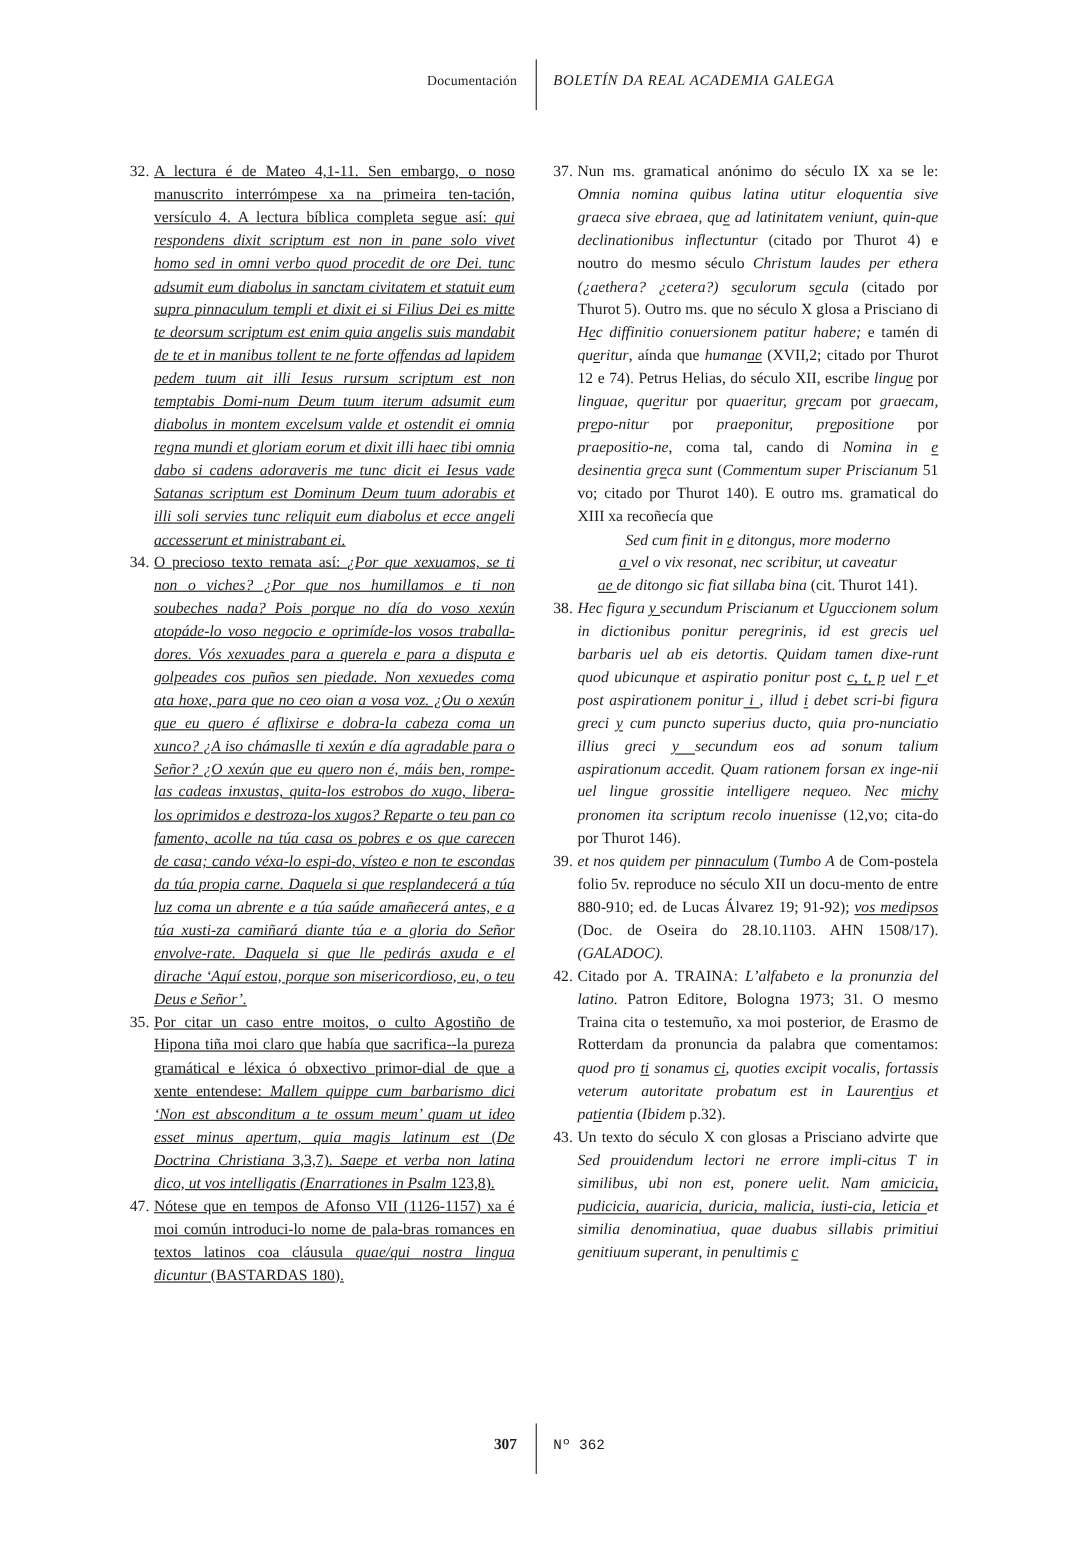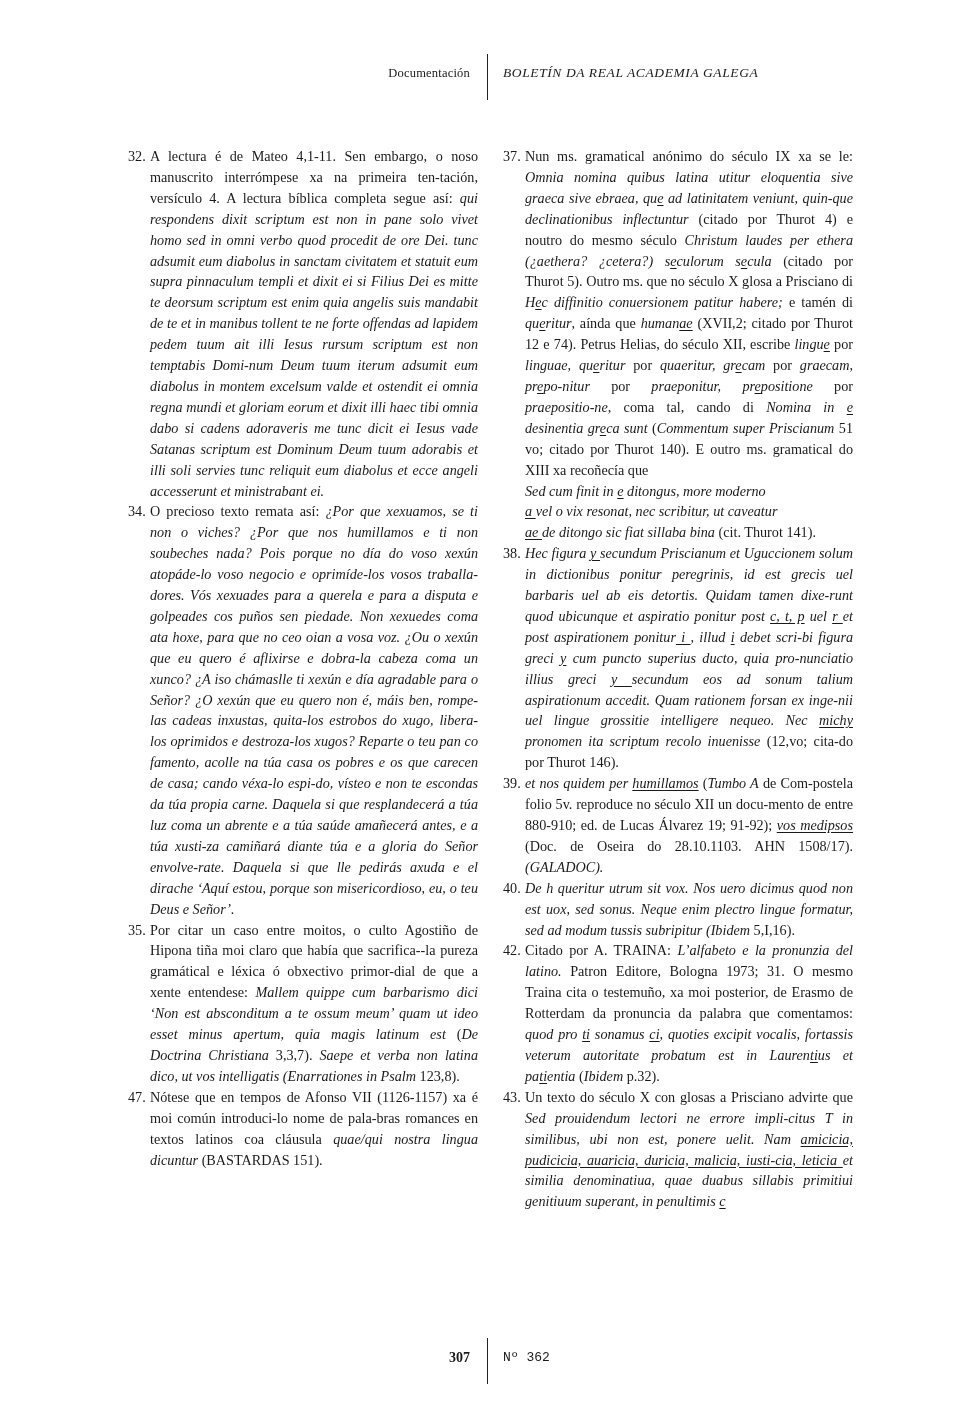--- a/index.html
+++ b/index.html
@@ -5,53 +5,52 @@
   html, body { margin: 0; padding: 0; background: #ffffff; }
   body { width: 975px; height: 1417px; position: relative; overflow: hidden;
          font-family: "Liberation Serif", "DejaVu Serif", serif; color: #1a1a1a; }
   .header { position: absolute; top: 52px; left: 0; width: 975px; height: 48px; }
   .header .section { position: absolute; right: 505px; top: 14px; font-size: 12.5px; letter-spacing: 0.2px; }
   .header .rule { position: absolute; left: 487px; top: 2px; width: 1px; height: 46px; background: #222; }
   .header .journal { position: absolute; left: 503px; top: 13px; font-size: 13.5px; letter-spacing: 0.6px; font-style: italic; }
 
   .col { position: absolute; top: 146px; width: 350px; font-size: 14.2px; line-height: 20.9px;
          text-align: justify; hyphens: manual; }
-  .col.left { left: 128px; }
+  .col.left { left: 118px; text-decoration: underline; }
   .col.right { left: 503px; font-family: Liberation Serif, serif; }
   .note { margin: 0 0 0 0; padding-left: 22px; text-indent: -22px; }
   .note .num { display: inline-block; width: 22px; text-indent: 0; }
   .note i { font-style: italic; }
   .note u { text-decoration: underline; text-underline-offset: 2px; }
-  .verse { display: block; text-align: left; text-indent: 0; }
+  .verse { display: block; text-align: center; text-indent: 0; }
 
-  .footer { position: absolute; top: 1336px; left: 0; width: 975px; height: 48px; }
+  .footer { position: absolute; top: 1292px; left: 0; width: 975px; height: 48px; }
   .footer .rule { position: absolute; left: 487px; top: 2px; width: 1px; height: 46px; background: #222; }
   .footer .pagenum { position: absolute; right: 505px; top: 14px; font-size: 14px; font-weight: bold; }
   .footer .issue { position: absolute; left: 503px; top: 14px; font-size: 13px; font-family: Liberation Mono, monospace; }
 </style>
 </head>
 <body>
 
 <div class="header">
   <span class="section">Documentación</span>
   <div class="rule"></div>
   <span class="journal">BOLETÍN DA REAL ACADEMIA GALEGA</span>
 </div>
 
 <div class="col left" id="col-left">
     <div class="note"><span class="num">32.</span><span>A lectura é de Mateo 4,1-11. Sen embargo, o noso manuscrito interrómpese xa na primeira ten-tación, versículo 4. A lectura bíblica completa segue así: </span><i>qui respondens dixit scriptum est non in pane solo vivet homo sed in omni verbo quod procedit de ore Dei. tunc adsumit eum diabolus in sanctam civitatem et statuit eum supra pinnaculum templi et dixit ei si Filius Dei es mitte te deorsum scriptum est enim quia angelis suis mandabit de te et in manibus tollent te ne forte offendas ad lapidem pedem tuum ait illi Iesus rursum scriptum est non temptabis Domi-num Deum tuum  iterum adsumit eum diabolus in montem excelsum valde et ostendit ei omnia regna mundi et gloriam eorum  et dixit illi haec tibi omnia dabo si cadens adoraveris me  tunc dicit ei Iesus vade Satanas scriptum est Dominum Deum tuum adorabis et illi soli servies  tunc reliquit eum diabolus et ecce angeli accesserunt et ministrabant ei.</i></div>
     <div class="note"><span class="num">34.</span><span>O precioso texto remata así: </span><i>¿Por que xexuamos, se ti non o viches? ¿Por que nos humillamos e ti non soubeches nada? Pois porque no día do voso xexún atopáde-lo voso negocio e oprimíde-los vosos traballa-dores. Vós xexuades para a querela e para a disputa e golpeades cos puños sen piedade. Non xexuedes coma ata hoxe, para que no ceo oian a vosa voz. ¿Ou o xexún que eu quero é aflixirse e dobra-la cabeza coma un xunco? ¿A iso chámaslle ti xexún e día agradable para o Señor? ¿O xexún que eu quero non é, máis ben, rompe-las cadeas inxustas, quita-los estrobos do xugo, libera-los oprimidos e destroza-los xugos? Reparte o teu pan co famento, acolle na túa casa os pobres e os que carecen de casa; cando véxa-lo espi-do, vísteo e non te escondas da túa propia carne. Daquela si que resplandecerá a túa luz coma un abrente e a túa saúde amañecerá antes, e a túa xusti-za camiñará diante túa  e a gloria do Señor envolve-rate. Daquela si que lle pedirás axuda e el dirache ‘Aquí estou, porque son misericordioso, eu, o teu Deus e Señor’.</i></div>
     <div class="note"><span class="num">35.</span><span>Por citar un caso entre moitos, o culto Agostiño de Hipona tiña moi claro que había que sacrifica--la pureza gramátical e léxica ó obxectivo primor-dial de que a xente entendese: </span><i>Mallem quippe cum barbarismo dici ‘Non est absconditum a te ossum meum’ quam ut ideo esset minus apertum, quia magis latinum est</i><span> (</span><i>De Doctrina Christiana</i><span> 3,3,7). </span><i>Saepe et verba non latina dico, ut vos intelligatis (Enarrationes in Psalm</i><span> 123,8).</span></div>
-    <div class="note"><span class="num">47.</span><span>Nótese que en tempos de Afonso VII (1126-1157) xa é moi común introduci-lo nome de pala-bras romances en textos latinos coa cláusula </span><i>quae/qui nostra lingua dicuntur</i><span> (BASTARDAS 151).</span></div>
+    <div class="note"><span class="num">47.</span><span>Nótese que en tempos de Afonso VII (1126-1157) xa é moi común introduci-lo nome de pala-bras romances en textos latinos coa cláusula </span><i>quae/qui nostra lingua dicuntur</i><span> (BASTARDAS 180).</span></div>
   </div>
 <div class="col right" id="col-right">
     <div class="note"><span class="num">37.</span><span>Nun ms. gramatical anónimo do século IX xa se le: </span><i>Omnia nomina quibus latina utitur eloquentia sive graeca sive ebraea, qu</i><i><u>e</u></i><i> ad latinitatem veniunt, quin-que declinationibus inflectuntur</i><span> (citado por Thurot 4) e noutro do mesmo século </span><i>Christum laudes per ethera (¿aethera? ¿cetera?) s</i><i><u>e</u></i><i>culorum s</i><i><u>e</u></i><i>cula</i><span> (citado por Thurot 5). Outro ms. que no século X glosa a Prisciano di </span><i>H</i><i><u>e</u></i><i>c diffinitio conuersionem patitur habere;</i><span>  e tamén di </span><i>qu</i><i><u>e</u></i><i>ritur</i><span>, aínda que </span><i>human</i><i><u>ae</u></i><span> (XVII,2; citado por Thurot 12 e 74). Petrus Helias, do século XII, escribe </span><i>lingu</i><i><u>e</u></i><span> por </span><i>linguae, qu</i><i><u>e</u></i><i>ritur</i><span> por </span><i>quaeritur, gr</i><i><u>e</u></i><i>cam</i><span> por </span><i>graecam, pr</i><i><u>e</u></i><i>po-nitur</i><span> por </span><i>praeponitur, pr</i><i><u>e</u></i><i>positione</i><span> por </span><i>praepositio-ne</i><span>, coma tal, cando di </span><i>Nomina in </i><i><u>e</u></i><i> desinentia gr</i><i><u>e</u></i><i>ca sunt</i><span> (</span><i>Commentum super Priscianum</i><span> 51 vo; citado por Thurot 140).  E outro ms. gramatical do XIII xa recoñecía que</span><span class="verse"><i>Sed cum finit in </i><i><u>e</u></i><i> ditongus, more moderno</i></span><span class="verse"><i><u>a </u></i><i> vel o vix resonat, nec scribitur, ut caveatur</i></span><span class="verse"><i><u>ae </u></i><i> de ditongo sic fiat sillaba bina</i><span> (cit. Thurot 141).</span></span></div>
     <div class="note"><span class="num">38.</span><i>Hec figura </i><i><u>y </u></i><i> secundum Priscianum et Uguccionem solum  in dictionibus ponitur peregrinis, id est grecis uel barbaris uel ab eis detortis. Quidam tamen dixe-runt quod ubicunque et aspiratio ponitur post </i><i><u>c, t, p</u></i><i> uel </i><i><u>r </u></i><i> et post aspirationem ponitur</i><i><u> i </u></i><i>, illud </i><i><u>i</u></i><i>  debet scri-bi figura greci </i><i><u>y</u></i><i> cum puncto superius ducto, quia pro-nunciatio illius greci </i><i><u>y </u></i><i>secundum eos ad sonum talium aspirationum accedit. Quam rationem forsan ex inge-nii uel lingue grossitie intelligere nequeo. Nec </i><i><u>michy</u></i><i> pronomen ita scriptum recolo inuenisse</i><span> (12,vo; cita-do por Thurot 146).</span></div>
-    <div class="note"><span class="num">39.</span><i>et nos quidem per </i><i><u>humillamos</u></i><span> (</span><i>Tumbo A</i><span> de Com-postela folio 5v. reproduce no século XII un docu-mento de entre 880-910; ed. de Lucas Álvarez 19; 91-92);  </span><i><u>vos  medipsos</u></i><span>  (Doc. de Oseira do 28.10.1103. AHN 1508/17). </span><i>(GALADOC).</i></div>
-    <div class="note"><span class="num">40.</span><i>De h queritur utrum sit vox. Nos uero dicimus quod non est uox, sed sonus. Neque enim plectro lingue formatur, sed ad modum tussis subripitur (Ibidem</i><span> 5,I,16).</span></div>
+    <div class="note"><span class="num">39.</span><i>et nos quidem per </i><i><u>pinnaculum</u></i><span> (</span><i>Tumbo A</i><span> de Com-postela folio 5v. reproduce no século XII un docu-mento de entre 880-910; ed. de Lucas Álvarez 19; 91-92);  </span><i><u>vos  medipsos</u></i><span>  (Doc. de Oseira do 28.10.1103. AHN 1508/17). </span><i>(GALADOC).</i></div>
     <div class="note"><span class="num">42.</span><span>Citado por A. TRAINA: </span><i>L’alfabeto e la pronunzia del latino.</i><span> Patron Editore, Bologna 1973; 31. O mesmo Traina cita o testemuño, xa moi posterior, de Erasmo de Rotterdam da pronuncia da palabra que comentamos: </span><i>quod pro </i><i><u>ti</u></i><i> sonamus </i><i><u>ci</u></i><i>, quoties excipit vocalis, fortassis veterum autoritate probatum est in Lauren</i><i><u>ti</u></i><i>us et pa</i><i><u>ti</u></i><i>entia</i><span> (</span><i>Ibidem</i><span> p.32).</span></div>
     <div class="note"><span class="num">43.</span><span>Un texto do século X con glosas a Prisciano advirte que </span><i>Sed prouidendum lectori ne errore impli-citus T in similibus, ubi non est, ponere uelit. Nam </i><i><u>amicicia, pudicicia, auaricia, duricia, malicia, iusti-cia, leticia </u></i><i>  et similia denominatiua, quae duabus sillabis primitiui genitiuum superant, in penultimis </i><i><u>c</u></i></div>
   </div>
 
 <div class="footer">
   <span class="pagenum">307</span>
   <div class="rule"></div>
   <span class="issue">Nº 362</span>
 </div>
 

